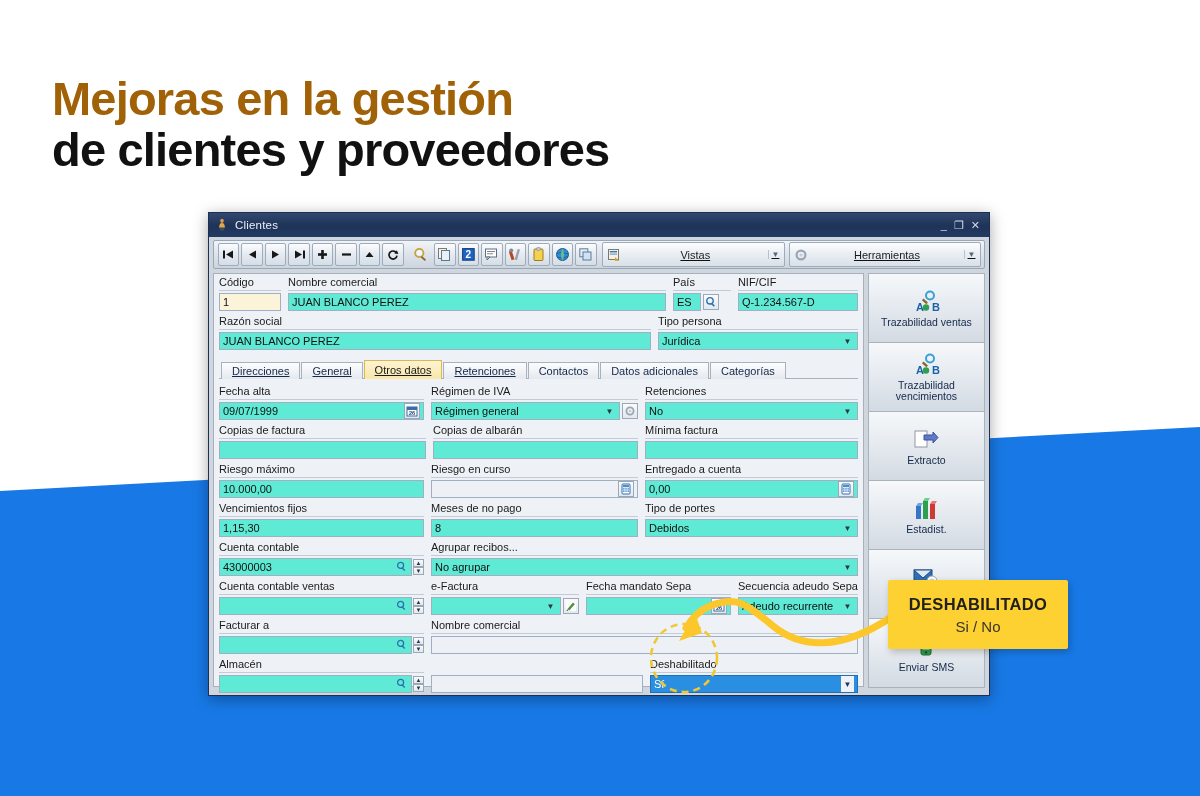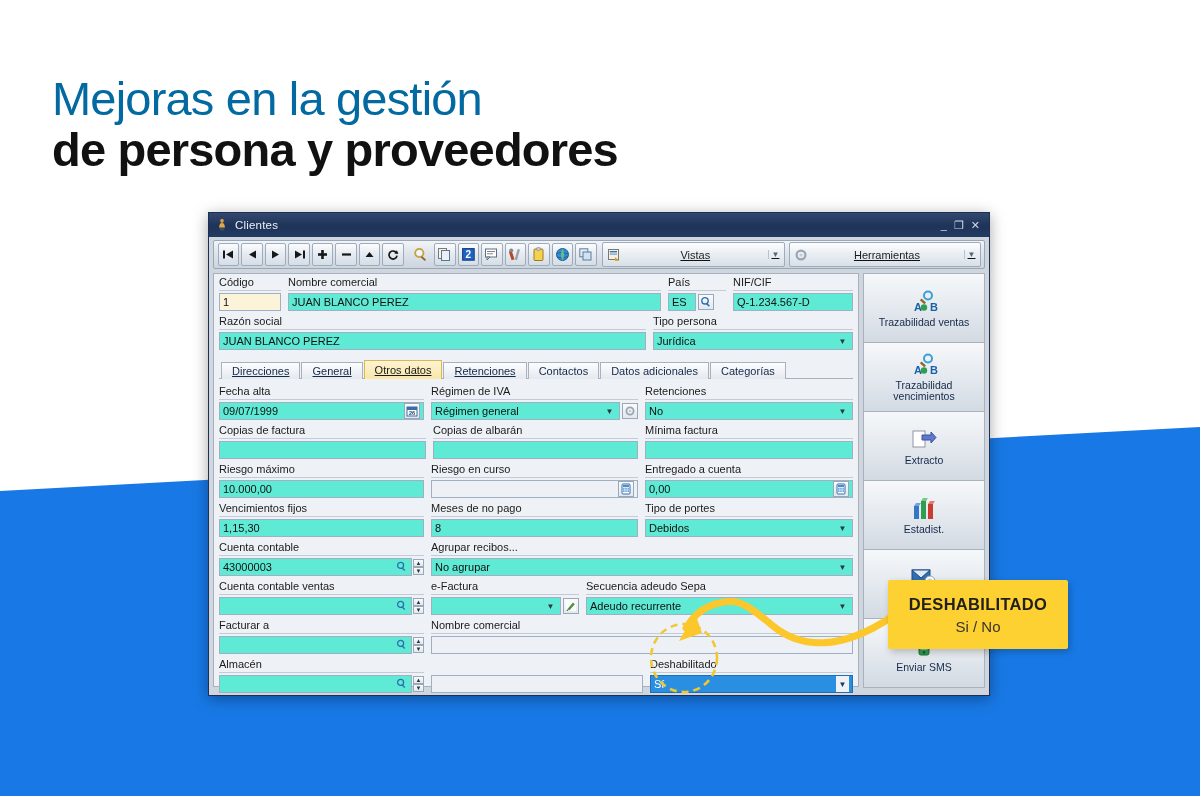--- a/index.html
+++ b/index.html
@@ -14,21 +14,21 @@
   #bg-blue-shape {
     position:absolute; left:0; top:0; width:1200px; height:796px;
     z-index:0;
   }
 
   
   #headline {
     position:absolute; left:52px; top:74px; z-index:2;
   }
   #headline .line1 {
-    font-size:47px; font-weight:normal; color:#0369a1; line-height:1.05;
+    font-size:47px; font-weight:bold; color:#a16207; line-height:1.05;
     letter-spacing:-0.8px; white-space:nowrap;
   }
   #headline .line2 {
     font-size:47px; font-weight:bold; color:#111111; line-height:1.05;
     letter-spacing:-0.8px; white-space:nowrap; margin-top:2px;
   }
 
   
   #app-window {
     position:absolute; left:208px; top:212px; width:782px; height:484px;
@@ -158,21 +158,21 @@
 </head>
 <body>
 
 <svg id="bg-blue-shape" viewBox="0 0 1200 796" preserveAspectRatio="none">
   <rect x="0" y="0" width="1200" height="796" fill="#ffffff"></rect>
   <polygon points="0,491 1200,427 1200,796 0,796" fill="#1879e6"></polygon>
 </svg>
 
 <div id="headline">
   <div class="line1">Mejoras en la gestión</div>
-  <div class="line2">de persona y proveedores</div>
+  <div class="line2">de clientes y proveedores</div>
 </div>
 
 <div id="app-window">
 
   <div id="titlebar">
     <svg class="tb-icon" viewBox="0 0 16 16">
       <ellipse cx="8" cy="3.2" rx="2.1" ry="2.4" fill="#d89a3c"></ellipse>
       <path d="M8 5.6 C5.6 5.6 4.6 8 4.8 11 L11.2 11 C11.4 8 10.4 5.6 8 5.6 Z" fill="#e0a84a"></path>
       <rect x="5.4" y="11" width="5.2" height="3.4" fill="#3c4a66"></rect>
     </svg>
@@ -571,20 +571,33 @@
               </div>
               <div class="btnbox">
                 <svg width="12" height="12" viewBox="0 0 12 12">
                     <rect x="1" y="1" width="10" height="10" fill="#fdfdfe"></rect>
                     <path d="M2.5 9 L8 2.5 L9.8 4.2 L4.2 10.5 Z" fill="#4f8f3c"></path>
                     <path d="M2.2 9.3 L1.5 11 L3.2 10.4 Z" fill="#2b2b2b"></path>
                   </svg>
               </div>
             </div>
           </div>
+          <div class="fld" style="width:145px">
+            <div class="flabel">Fecha mandato Sepa</div>
+            <div class="fctrl">
+              <span class="val"></span>
+              <span class="btnbox">
+                <svg width="12" height="12" viewBox="0 0 12 12">
+                    <rect x="1" y="2" width="10" height="9" fill="#ffffff" stroke="#3a6ea8"></rect>
+                    <rect x="1" y="2" width="10" height="3" fill="#3a6ea8"></rect>
+                    <text x="6" y="10" font-size="5.5" font-weight="bold" text-anchor="middle" fill="#20426e" font-family="Liberation Sans, sans-serif">26</text>
+                  </svg>
+              </span>
+            </div>
+          </div>
           <div class="fld" style="flex:1">
             <div class="flabel">Secuencia adeudo Sepa</div>
             <div class="fctrl">
               <span class="val">Adeudo recurrente</span>
               <span class="arrow">▼</span>
             </div>
           </div>
         </div>
 
         <div class="row">

